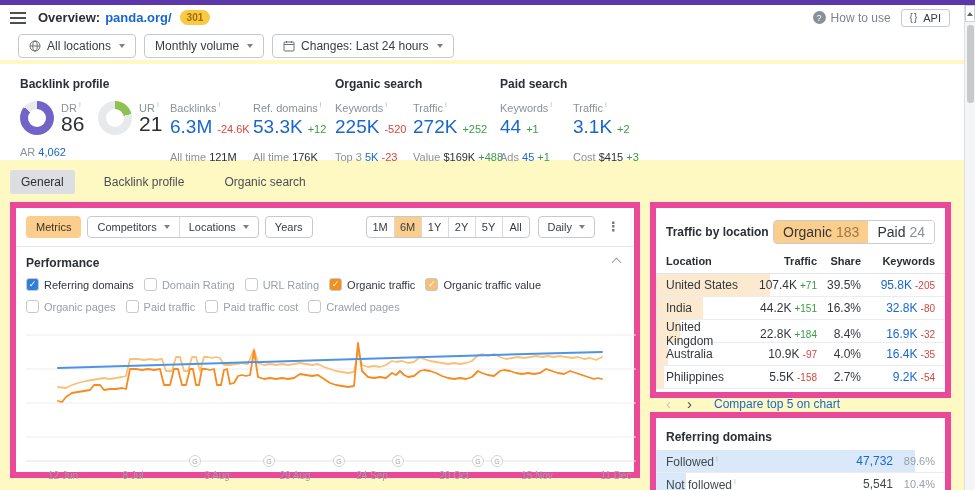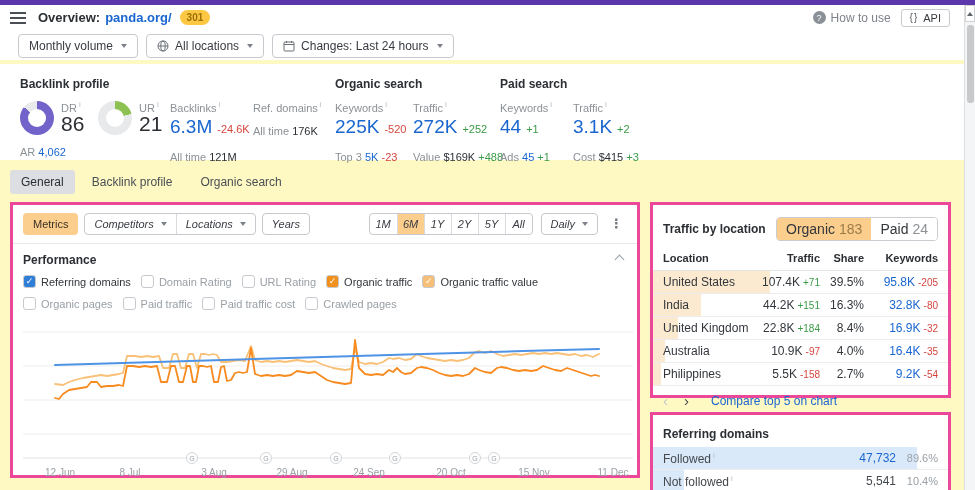--- a/index.html
+++ b/index.html
@@ -51,32 +51,32 @@
   .sfoot .g { color:#8c9196; } .sfoot .b { color:#1a66d0; } .sfoot .d { color:#2b2f33; }
   .donut-col { }
   .donut-row { display:flex; align-items:center; gap:7px; }
   .donut { position:relative; width:34px; height:34px; border-radius:50%; }
   .donut::after { content:""; position:absolute; left:8px; top:8px; width:18px; height:18px; border-radius:50%; background:#fff; }
   .donut-stack { display:flex; flex-direction:column; }
   .donut-stack .slabel { height:13px; }
   .dval { font-size:21px; color:#2b2f33; line-height:22px; }
 
   
-  .tabs-row { position:absolute; left:10px; top:170px; display:flex; gap:6px; align-items:flex-end; }
+  .tabs-row { position:absolute; left:10px; top:170px; display:flex; gap:18px; align-items:flex-end; }
   .tab { padding:5px 11px; font-size:12px; color:#4a4f55; border-radius:3px; cursor:pointer; white-space:nowrap; }
   .tab.active { background:#dcdee1; color:#2b2f34; }
 
   
-  .card { position:absolute; background:#fff; border:3px solid #ec4899; }
+  .card { position:absolute; background:#fff; border:6px solid #ec4899; }
 
   
   #left-card { left:10px; top:202px; width:630px; height:276px; }
   .panel-toolbar { display:flex; align-items:center; padding:8px 6px 8px 10px; }
   .metrics-pill { background:#fbce8e; border-radius:4px; padding:5px 10px; font-size:11px; color:#43engined; color:#3d3holds; color:#3b3226; cursor:pointer; }
-  .btn-group { display:flex; border:1px solid #c6c9cd; border-radius:4px; margin-left:6px; overflow:hidden; background:#fff;font-style:italic; }
+  .btn-group { display:flex; border:1px solid #c6c9cd; border-radius:4px; margin-left:6px; overflow:hidden; background:#fff; }
   .gbtn { padding:4px 9px; font-size:11px; color:#383c42; display:flex; align-items:center; gap:5px; cursor:pointer; white-space:nowrap; }
   .gbtn + .gbtn { border-left:1px solid #d8dadd; }
   .tb-spacer { flex:1; }
   .rbtn { padding:4px 0; width:27px; text-align:center; font-size:11px; color:#383c42; cursor:pointer; }
   .rbtn + .rbtn { border-left:1px solid #d8dadd; }
   .rbtn.active { background:#fbce8e; }
   .kebab { margin:0 8px 0 12px; color:#6f757c; font-size:13px; font-weight:bold; cursor:pointer; line-height:10px; }
 
   .perf-section { border-top:1px solid #e7e8ea; }
   .perf-head { display:flex; justify-content:space-between; padding:9px 14px 5px 10px; }
@@ -151,30 +151,30 @@
           <span>How to use</span>
         </span>
         <span class="api-btn">
           <span class="api-glyph">{}</span>
           <span>API</span>
         </span>
       </span>
     </div>
     <div class="filter-bar">
       <span class="fbtn">
-        <span>Monthly volume</span>
-          <span class="caret"></span>
-      </span>
-      <span class="fbtn">
         <svg class="micon" viewBox="0 0 12 12" fill="none" stroke="currentColor" stroke-width="1">
             <circle cx="6" cy="6" r="5"></circle>
             <ellipse cx="6" cy="6" rx="2.2" ry="5"></ellipse>
             <line x1="1" y1="6" x2="11" y2="6"></line>
           </svg>
         <span>All locations</span>
+          <span class="caret"></span>
+      </span>
+      <span class="fbtn">
+        <span>Monthly volume</span>
           <span class="caret"></span>
       </span>
       <span class="fbtn">
         <svg class="micon" viewBox="0 0 12 12" fill="none" stroke="currentColor" stroke-width="1">
             <rect x="1" y="2" width="10" height="9" rx="1"></rect>
             <line x1="1" y1="4.5" x2="11" y2="4.5"></line>
             <line x1="3.5" y1="1" x2="3.5" y2="3"></line>
             <line x1="8.5" y1="1" x2="8.5" y2="3"></line>
           </svg>
         <span>Changes: Last 24 hours</span>
@@ -209,20 +209,24 @@
         <div class="scol" style="width:83px">
           <div class="slabel"><span>Backlinks</span><span class="sup-i">i</span></div>
           <div class="sval">
               <span class="big blue">6.3M</span>
               <span class="delta neg">-24.6K</span>
             </div>
           <div class="sfoot"><span class="g">All time</span> <span class="d">121M</span></div>
         </div>
         <div class="scol" style="width:82px">
           <div class="slabel"><span>Ref. domains</span><span class="sup-i">i</span></div>
+          <div class="sval">
+              <span class="big blue">53.3K</span>
+              <span class="delta pos">+12</span>
+            </div>
           <div class="sfoot"><span class="g">All time</span> <span class="d">176K</span></div>
         </div>
       </div>
     </div>
 
     <div class="ssec" style="width:165px">
       <div class="ssec-title">Organic search</div>
       <div class="scols">
         <div class="scol" style="width:78px">
           <div class="slabel"><span>Keywords</span><span class="sup-i">i</span></div>

